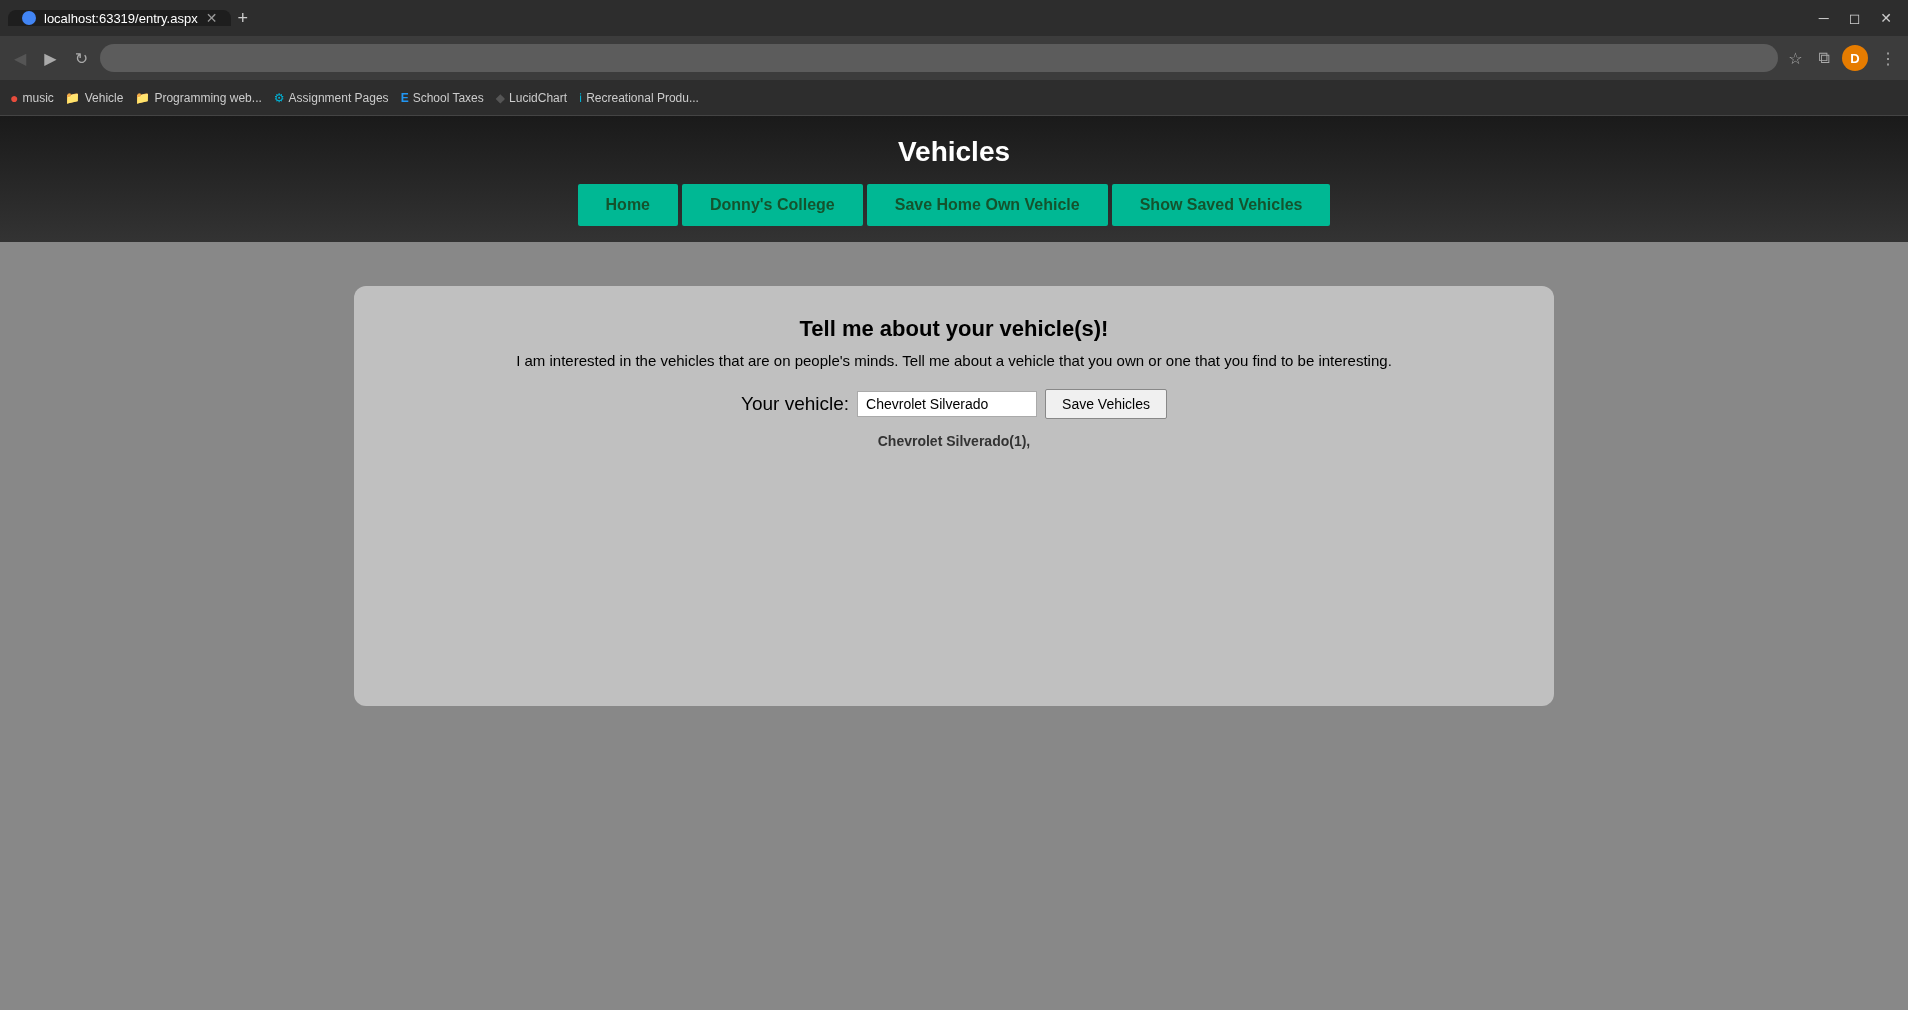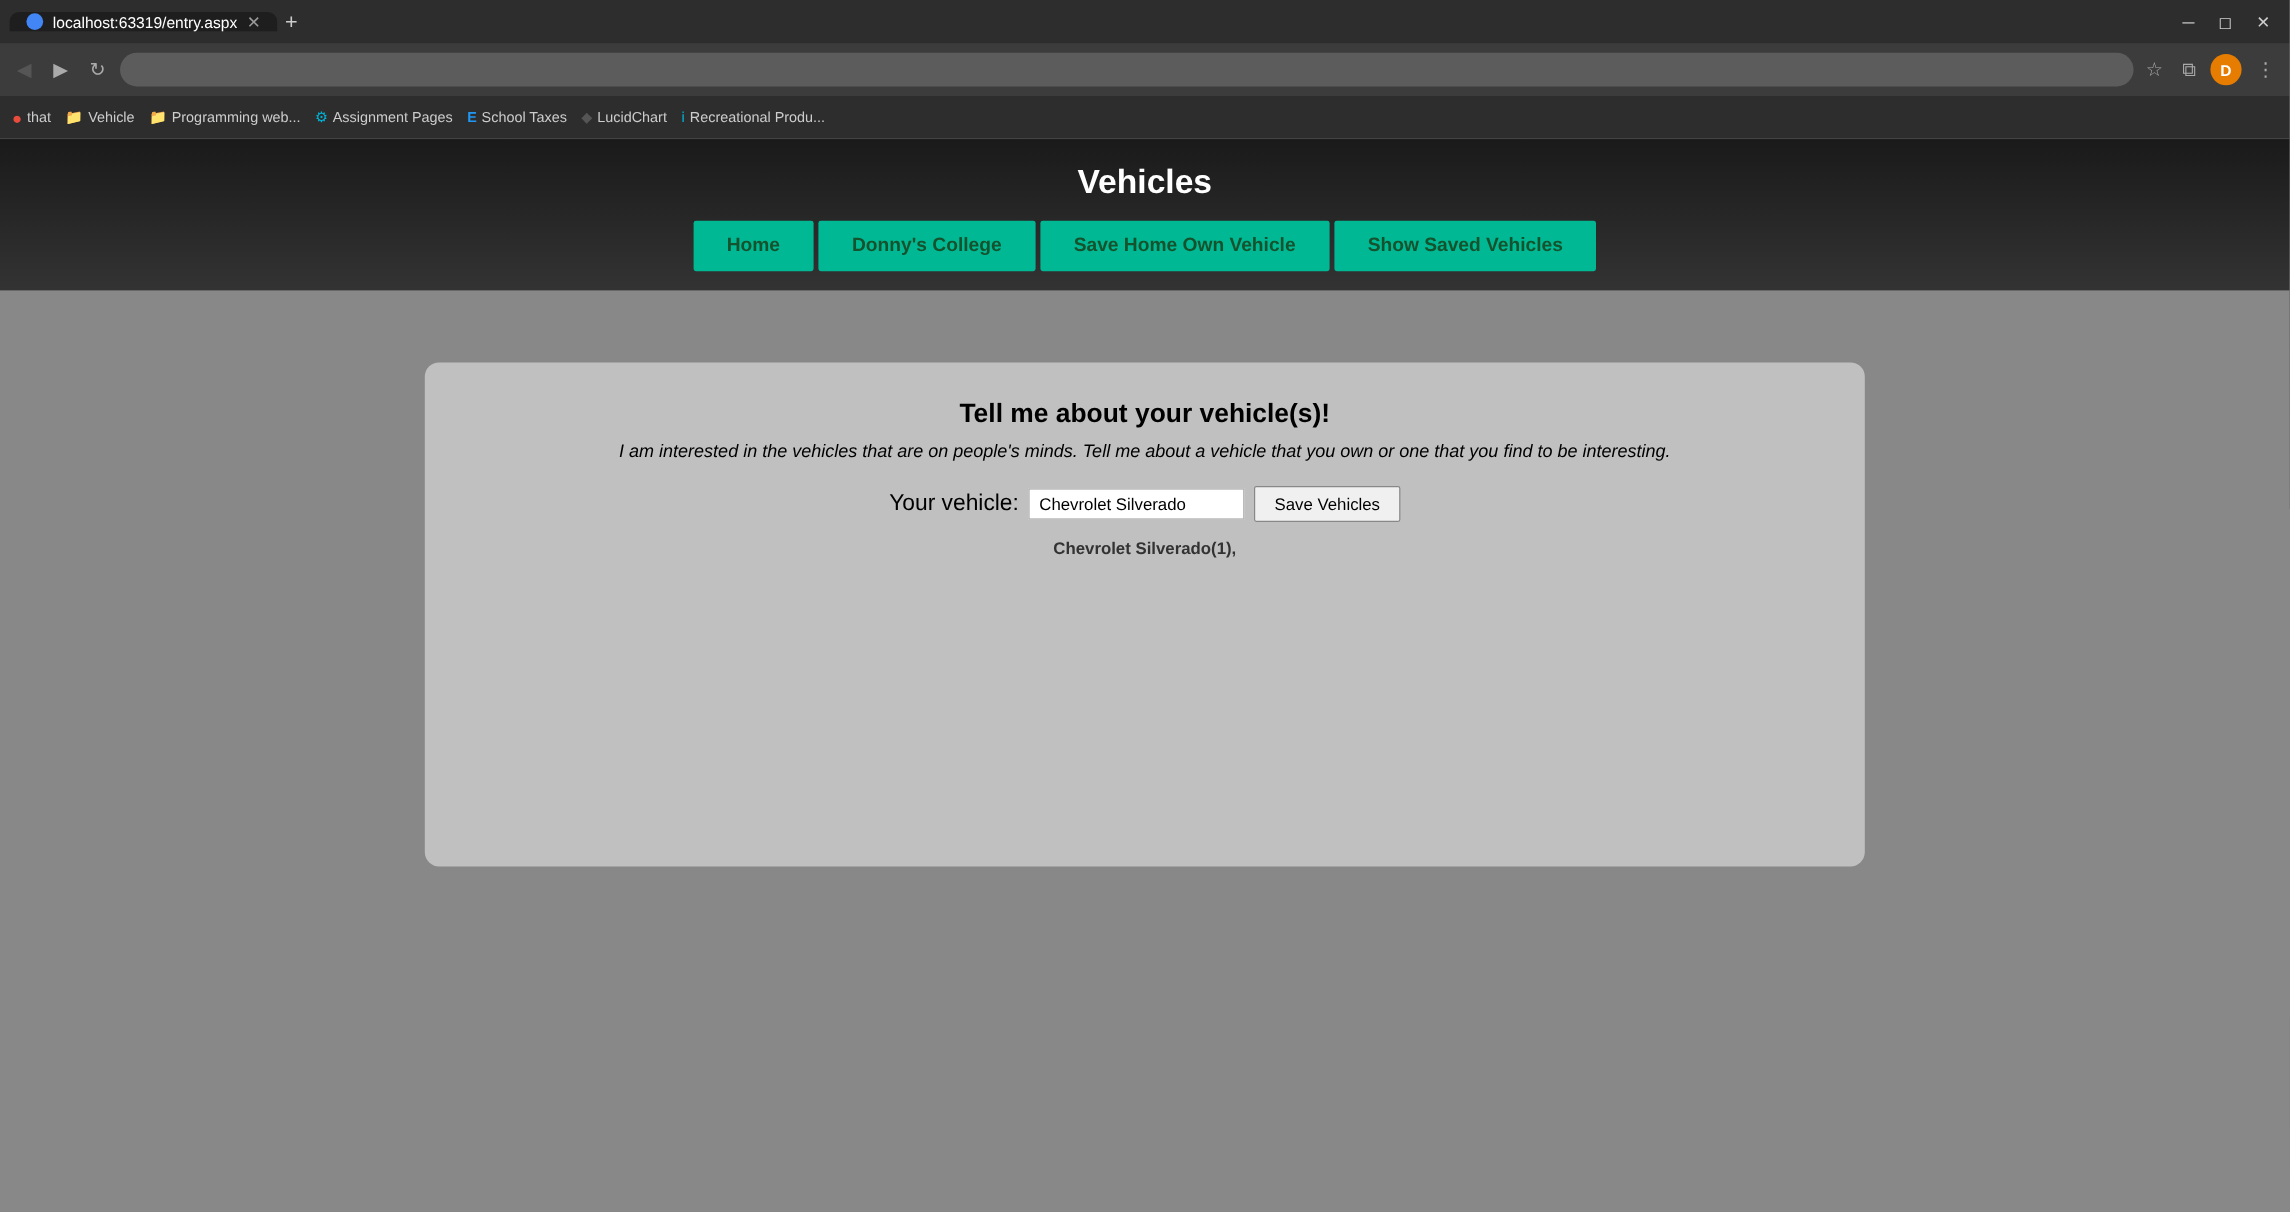--- a/index.html
+++ b/index.html
@@ -157,21 +157,21 @@
       font-size: 16px;
       border: none;
       padding: 12px 28px;
       cursor: pointer;
       border-radius: 2px;
     }
 
     .main-content {
       background: #888;
       min-height: calc(100vh - 260px);
-      padding: 60px 20px;
+      padding: 44px 20px;
       display: flex;
       justify-content: center;
       align-items: flex-start;
     }
     .content-card {
       background: #c0c0c0;
       border-radius: 12px;
       padding: 30px 40px;
       width: 1200px;
       max-width: 100%;
@@ -180,21 +180,20 @@
     .card-title {
       font-size: 22px;
       font-weight: bold;
       text-align: center;
       margin-bottom: 10px;
     }
     .card-desc {
       font-size: 15px;
       text-align: center;
       margin-bottom: 20px;
-      font-style: italic;
     }
     .vehicle-form {
       display: flex;
       justify-content: center;
       align-items: center;
       gap: 8px;
       margin-bottom: 14px;
     }
     .vehicle-label {
       font-size: 19px;
@@ -266,21 +265,21 @@
       <button class="nav-icon-btn">☆</button>
       <button class="nav-icon-btn">⧉</button>
       <div class="user-avatar">D</div>
       <button class="nav-icon-btn">⋮</button>
     </div>
   </div>
 
   <div class="bookmarks-bar">
     <span class="bookmark-item">
       <span style="color:#e74c3c; font-size:14px;">●</span>
-      <span>that</span>
+      <span>music</span>
     </span>
     <span class="bookmark-item">
       <span>📁</span>
       <span>Vehicle</span>
     </span>
     <span class="bookmark-item">
       <span>📁</span>
       <span>Programming web...</span>
     </span>
     <span class="bookmark-item">

